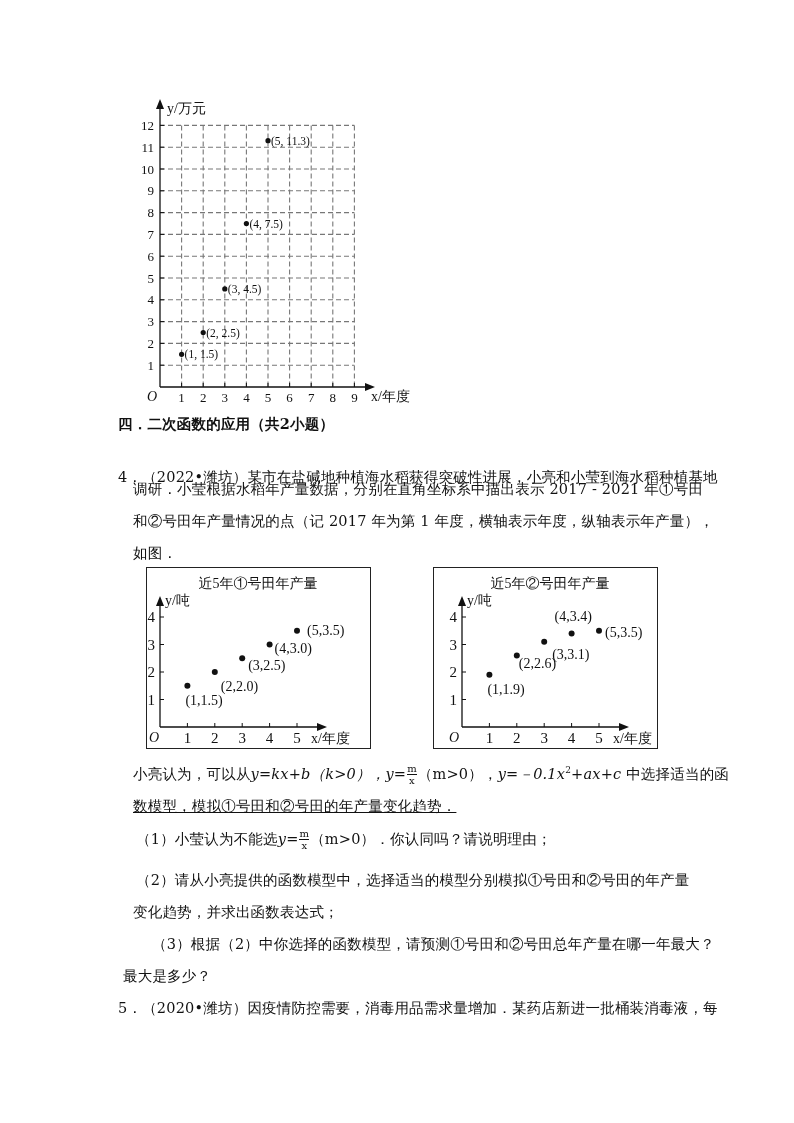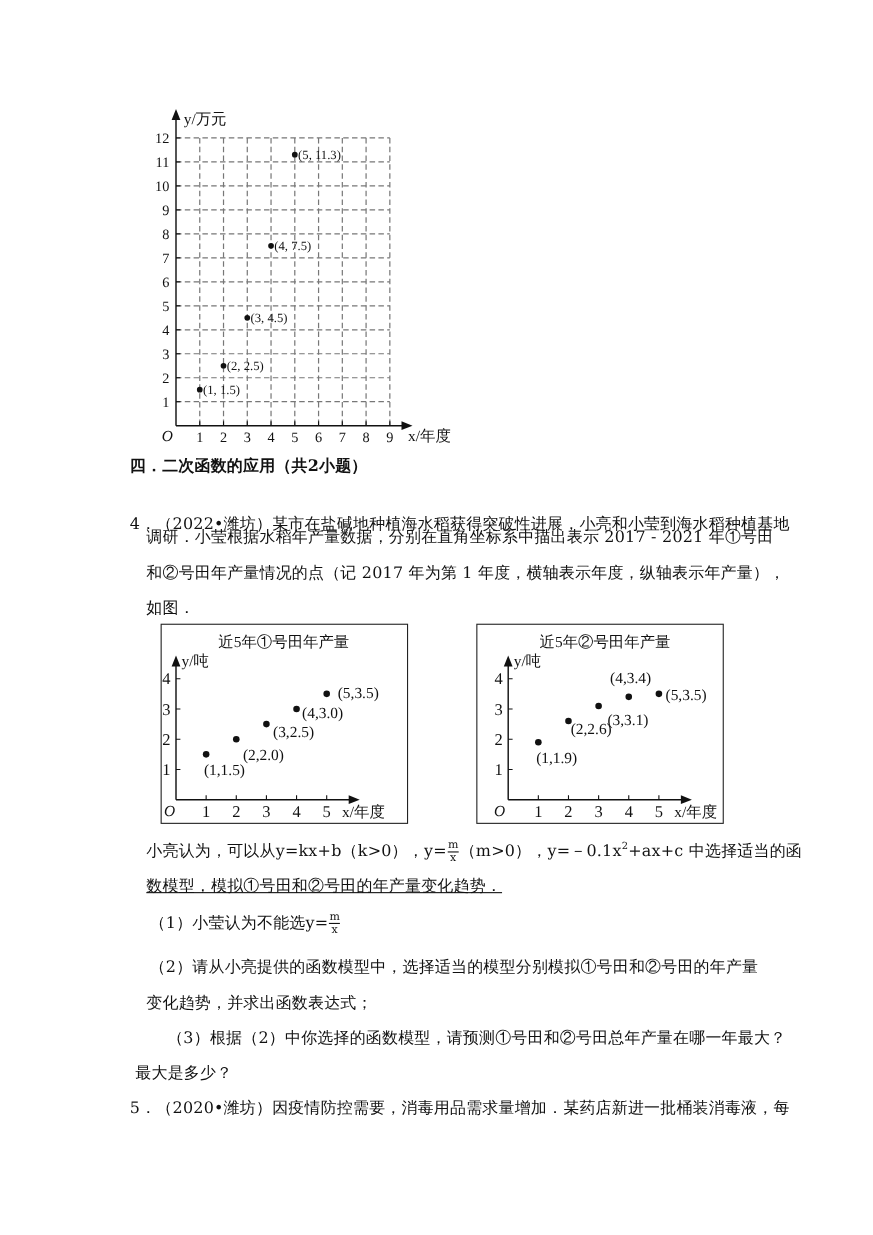--- a/index.html
+++ b/index.html
@@ -4,21 +4,21 @@
 <style>
   html, body { margin:0; padding:0; background:#ffffff; }
   body { width:794px; height:1123px; position:relative; overflow:hidden;
          font-family:"DejaVu Serif", "Liberation Serif", serif; color:#111; }
   .abs { position:absolute; }
   .txt { font-size:14.5px; line-height:20px; white-space:nowrap; letter-spacing:0.2px; }
   .bold { font-weight:bold;text-align:center; }
   svg text { font-family:"Liberation Serif", "DejaVu Serif", serif; fill:#111; }
   .frac { display:inline-block; vertical-align:middle; text-align:center; font-size:10px; line-height:11px; margin:0 1px; }
   .frac span { display:block; }
-  .it { }
+  .it { font-style:italic; }
   sup { font-size:9px; }
   .chartbox { position:absolute; border:1.5px solid #222; box-sizing:border-box; background:#fff; }
 </style>
 </head>
 <body>
 
 <svg class="abs" style="left:130px;top:90px;" width="290" height="320" viewBox="130 90 290 320">
   <g id="gridA" stroke="#777" stroke-width="1.1" stroke-dasharray="5,3">
       <line x1="181.6" y1="125.39999999999998" x2="181.6" y2="387"></line>
       <line x1="203.2" y1="125.39999999999998" x2="203.2" y2="387"></line>
@@ -209,21 +209,21 @@
   <text x="613" y="743" font-size="14">x/年度</text>
   <text x="449" y="742" font-size="14" font-style="italic">O</text>
 </svg>
 
 <div class="abs txt" style="left:133px;top:760px;">
   <span>小亮认为，可以从</span><span class="it">y=kx+b（k&gt;0），</span><span class="it">y=</span><span class="frac"><span style="border-bottom:1px solid #111;">m</span><span>x</span></span><span>（m&gt;0），</span><span class="it">y=－0.1x</span><sup>2</sup><span class="it">+ax+c</span><span> 中选择适当的函</span>
 </div>
 <div class="abs txt" style="left:133px;top:796px;text-decoration:underline;">数模型，模拟①号田和②号田的年产量变化趋势．</div>
 
 <div class="abs txt" style="left:136px;top:828px;">
-  <span>（1）小莹认为不能选</span><span class="it">y=</span><span class="frac"><span style="border-bottom:1px solid #111;">m</span><span>x</span></span>
+  <span>（1）小莹认为不能选</span><span class="it">y=</span><span class="frac"><span style="border-bottom:1px solid #111;">m</span><span>x</span></span><span>（m&gt;0）．你认同吗？请说明理由；</span>
 </div>
 
 <div class="abs txt" style="left:136px;top:870px;">（2）请从小亮提供的函数模型中，选择适当的模型分别模拟①号田和②号田的年产量</div>
 <div class="abs txt" style="left:133px;top:902px;">变化趋势，并求出函数表达式；</div>
 <div class="abs txt" style="left:152px;top:934px;">（3）根据（2）中你选择的函数模型，请预测①号田和②号田总年产量在哪一年最大？</div>
 <div class="abs txt" style="left:123px;top:966px;">最大是多少？</div>
 
 <div class="abs txt" style="left:118px;top:998px;">
   <span>5．</span><span>（2020•潍坊）</span><span>因疫情防控需要，消毒用品需求量增加．某药店新进一批桶装消毒液，每</span>
 </div>

